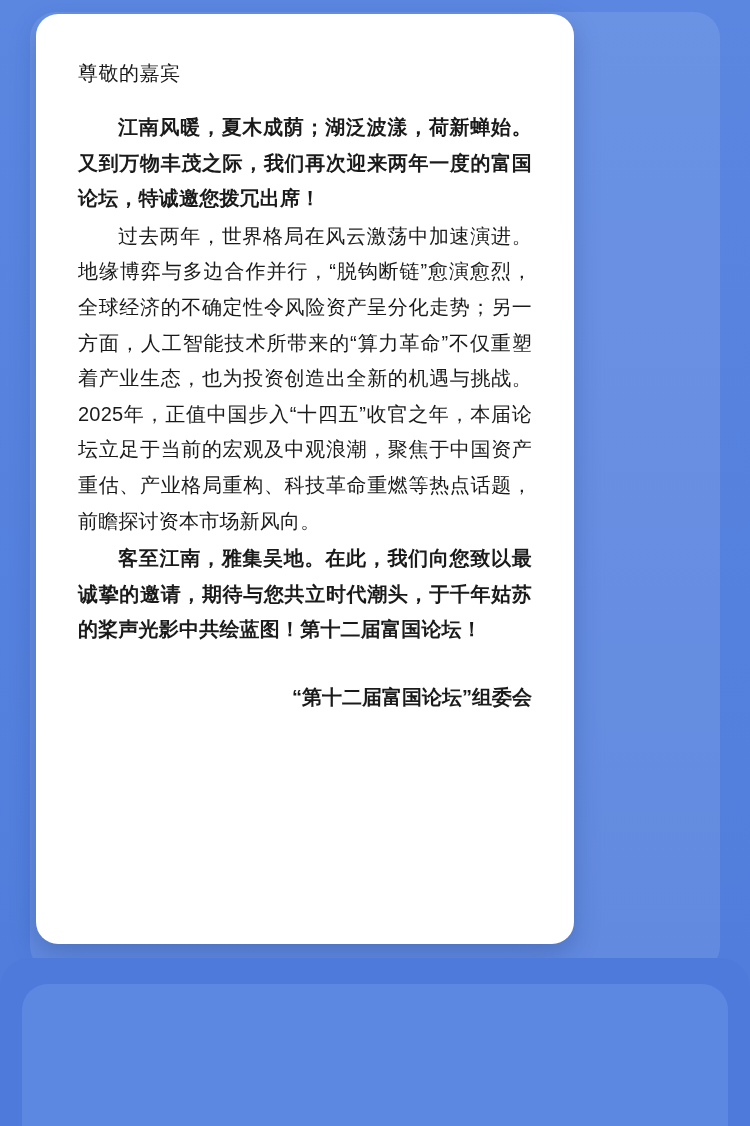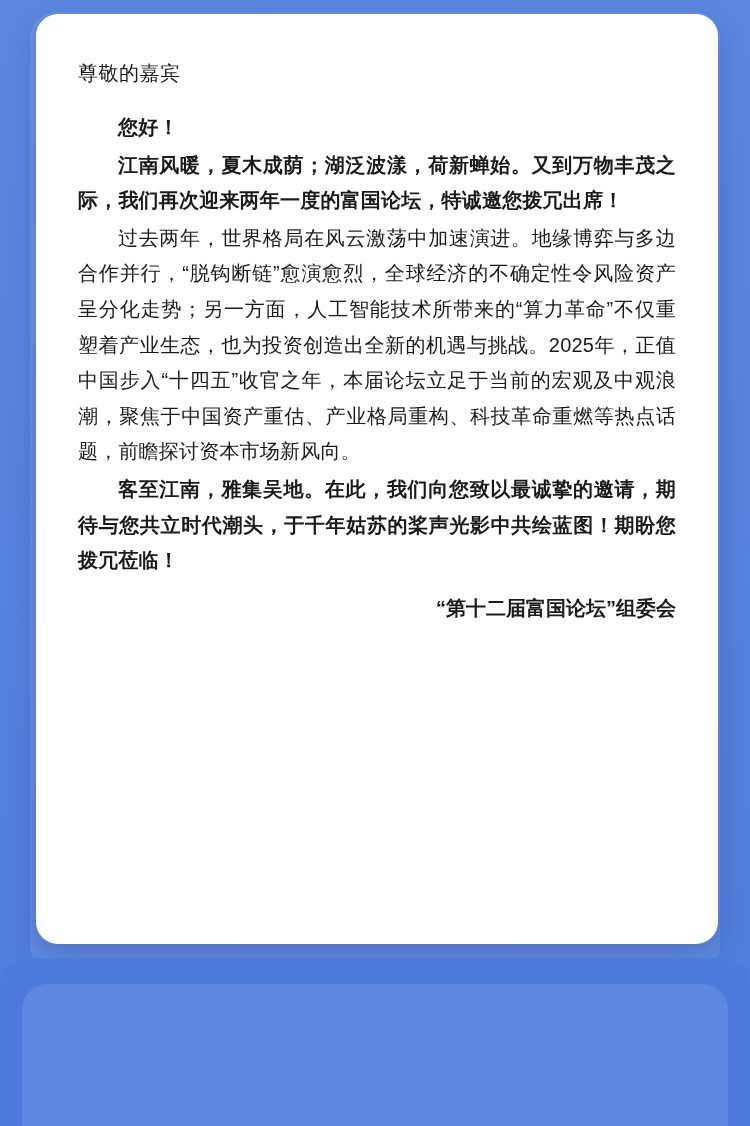--- a/index.html
+++ b/index.html
@@ -31,21 +31,21 @@
     height: 960px;
     border-radius: 26px;
     background: rgba(255,255,255,0.10);
     filter: blur(0.5px);
   }
 
   .card {
     position: absolute;
     left: 36px;
     top: 14px;
-    width: 682px;
+    width: 538px;
     height: 930px;
     background: #ffffff;
     border-radius: 22px;
     box-shadow: 0 10px 26px rgba(20, 50, 120, 0.28);
     box-sizing: border-box;
     padding: 44px 42px 43px 42px;
     overflow: hidden;
   }
 
   .salutation {
@@ -66,21 +66,21 @@
     text-align: justify;
     text-justify: inter-ideograph;
     letter-spacing: 0.2px;
   }
 
   .para.bold {
     font-weight: bold;
   }
 
   .signature {
-    margin-top: 12px;
+    margin-top: 32px;
     text-align: right;
     font-size: 20px;
     line-height: 1.75;
     color: #1a1a1a;
     font-weight: bold;
   }
   .signature .date {
     font-weight: bold;
   }
 
@@ -110,28 +110,27 @@
 <body>
 
 <div class="page">
 
   <div class="card-shadow"></div>
 
   <div class="card">
 
     <p class="salutation">尊敬的嘉宾</p>
 
-    <p class="para bold">您好！</p>
 
     <p class="para bold">江南风暖，夏木成荫；湖泛波漾，荷新蝉始。又到万物丰茂之际，我们再次迎来两年一度的富国论坛，特诚邀您拨冗出席！</p>
 
 
     <p class="para">过去两年，世界格局在风云激荡中加速演进。地缘博弈与多边合作并行，“脱钩断链”愈演愈烈，全球经济的不确定性令风险资产呈分化走势；另一方面，人工智能技术所带来的“算力革命”不仅重塑着产业生态，也为投资创造出全新的机遇与挑战。2025年，正值中国步入“十四五”收官之年，本届论坛立足于当前的宏观及中观浪潮，聚焦于中国资产重估、产业格局重构、科技革命重燃等热点话题，前瞻探讨资本市场新风向。</p>
 
-    <p class="para bold">客至江南，雅集吴地。在此，我们向您致以最诚挚的邀请，期待与您共立时代潮头，于千年姑苏的桨声光影中共绘蓝图！期盼您拨冗莅临！</p>
+    <p class="para bold">客至江南，雅集吴地。在此，我们向您致以最诚挚的邀请，期待与您共立时代潮头，于千年姑苏的桨声光影中共绘蓝图！第十二届富国论坛！</p>
 
     <div class="signature">
       <div>“第十二届富国论坛”组委会</div>
     </div>
 
   </div>
 
   <div class="bottom-panel"></div>
   <div class="bottom-inner"></div>
 

